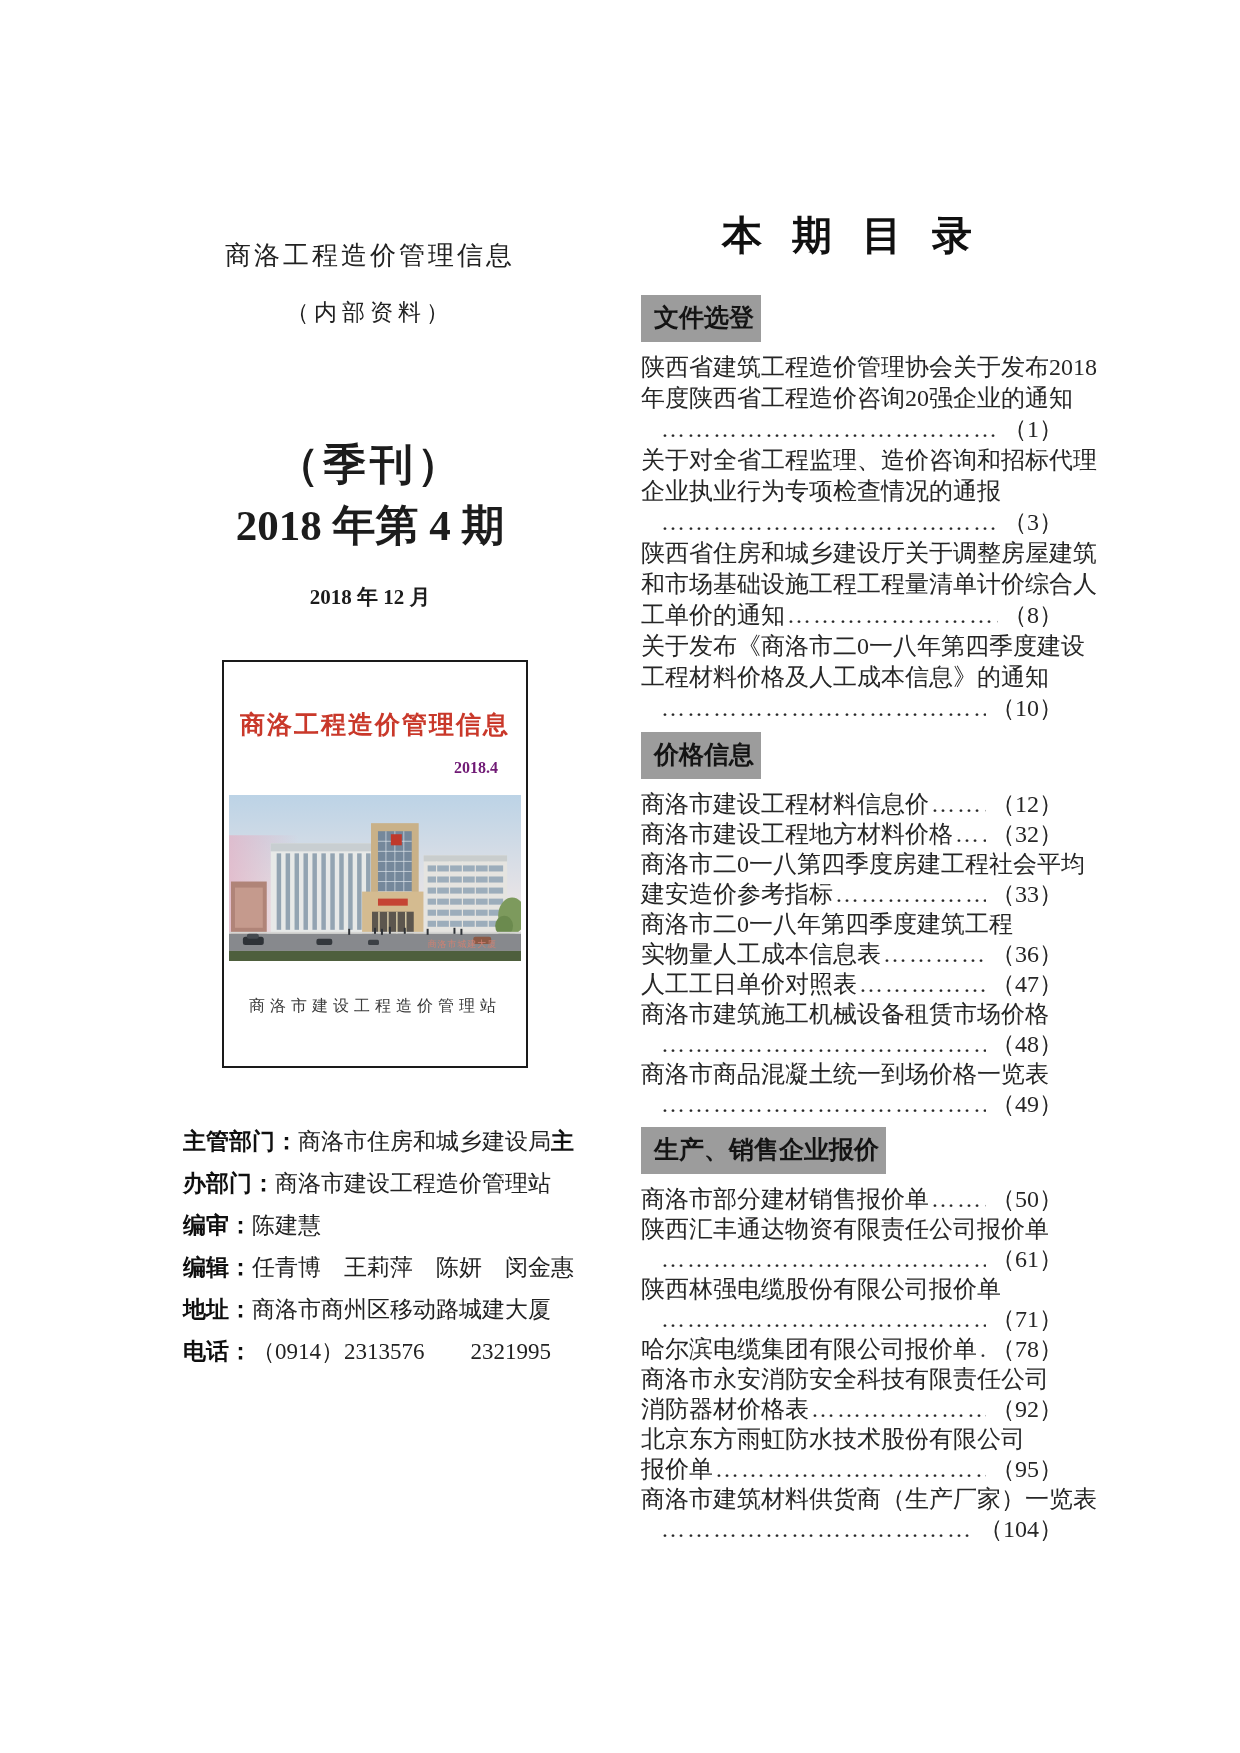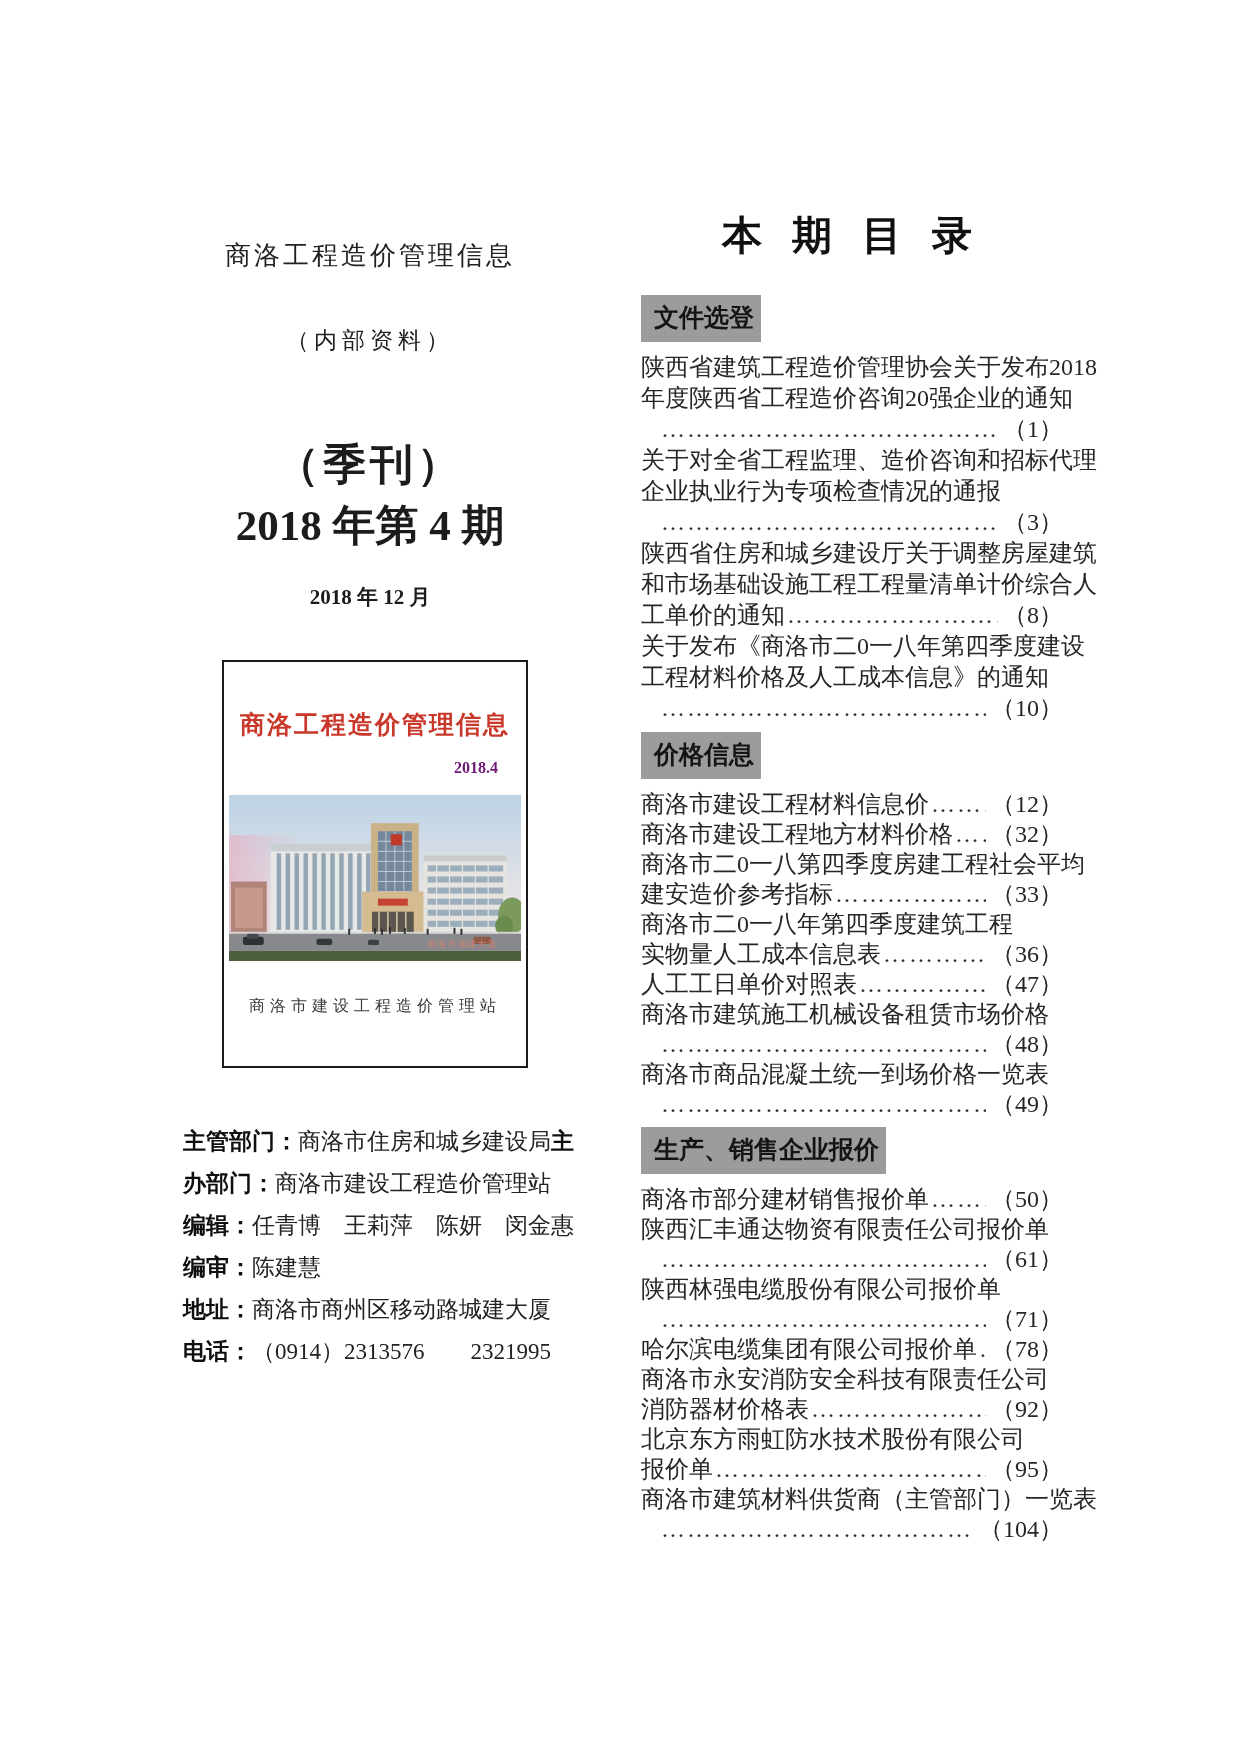--- a/index.html
+++ b/index.html
@@ -4,21 +4,21 @@
 <style>
   html,body{margin:0;padding:0;background:#e9e9e9;}
   .page{
     position:relative;width:1240px;height:1753px;background:#ffffff;
     font-family:"Liberation Serif",serif;color:#1c1c1c;overflow:hidden;margin:0 auto;
   }
   
   .m-title{position:absolute;left:170px;top:238px;width:400px;text-align:center;
     font-size:26px;letter-spacing:3px;color:#222;}
   .m-sub{position:absolute;left:170px;top:297px;width:400px;text-align:center;
-    font-size:23px;letter-spacing:5px;color:#222;margin-top:28px;}
+    font-size:23px;letter-spacing:5px;color:#222;}
   .m-quarter{position:absolute;left:170px;top:436px;width:400px;text-align:center;
     font-size:43px;font-weight:bold;letter-spacing:4px;}
   .m-issue{position:absolute;left:170px;top:497px;width:400px;text-align:center;
     font-size:43px;font-weight:bold;}
   .m-month{position:absolute;left:170px;top:583px;width:400px;text-align:center;
     font-size:21px;font-weight:bold;}
   
   .cover{position:absolute;left:222px;top:660px;width:306px;height:408px;
     border:2px solid #1a1a1a;box-sizing:border-box;background:#fff;}
   .cover-title{margin-top:46px;text-align:center;color:#c9382a;
@@ -171,22 +171,22 @@
         </g>
         <text x="200" y="151" font-size="9" letter-spacing="1" fill="#cf8172">商洛市城建大厦</text>
       </svg>
     </div>
     <div class="cover-caption">商洛市建设工程造价管理站</div>
   </div>
 
   <div class="publisher">
       <div class="pub-row"><span class="pub-label">主管部门：</span><span class="pub-value">商洛市住房和城乡建设局</span><span class="pub-suffix">主</span></div>
       <div class="pub-row"><span class="pub-label">办部门：</span><span class="pub-value">商洛市建设工程造价管理站</span></div>
+      <div class="pub-row"><span class="pub-label">编审：</span><span class="pub-value">陈建慧</span></div>
       <div class="pub-row"><span class="pub-label">编辑：</span><span class="pub-value">任青博　王莉萍　陈妍　闵金惠</span></div>
-      <div class="pub-row"><span class="pub-label">编审：</span><span class="pub-value">陈建慧</span></div>
       <div class="pub-row"><span class="pub-label">地址：</span><span class="pub-value">商洛市商州区移动路城建大厦</span></div>
       <div class="pub-row"><span class="pub-label">电话：</span><span class="pub-value">（0914）2313576　　2321995</span></div>
     </div>
 
   <div class="right-col">
     <div class="toc-title">本 期 目 录</div>
 
     <div class="section s0">
       <div class="sec-header first">文件选登</div>
       <div class="toc-lines">
@@ -322,21 +322,21 @@
           </div>
           <div class="toc-line">
             <span class="t">北京东方雨虹防水技术股份有限公司</span>
           </div>
           <div class="toc-line">
             <span class="t">报价单</span>
             <span class="dots">………………………………………………………………………………</span>
             <span class="pg">（95）</span>
           </div>
           <div class="toc-line">
-            <span class="t">商洛市建筑材料供货商（主管部门）一览表</span>
+            <span class="t">商洛市建筑材料供货商（生产厂家）一览表</span>
           </div>
           <div class="toc-line">
             <span class="dots dots-indent">………………………………………………………………………………</span>
             <span class="pg">（104）</span>
           </div>
         </div>
     </div>
   </div>
 
 </div>

